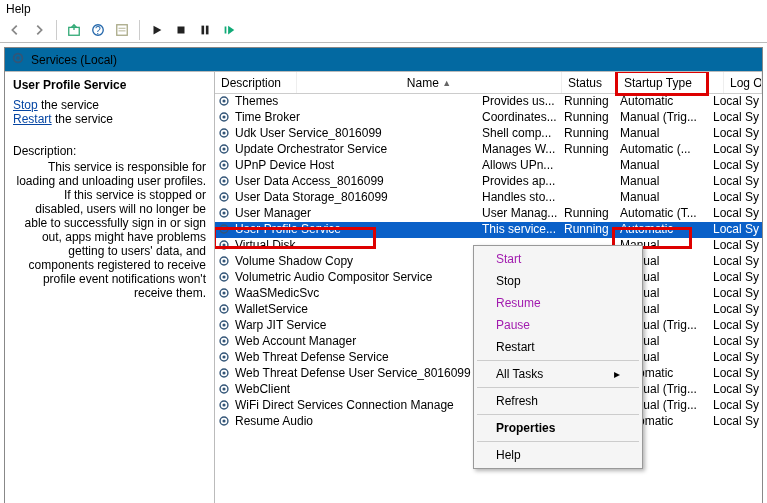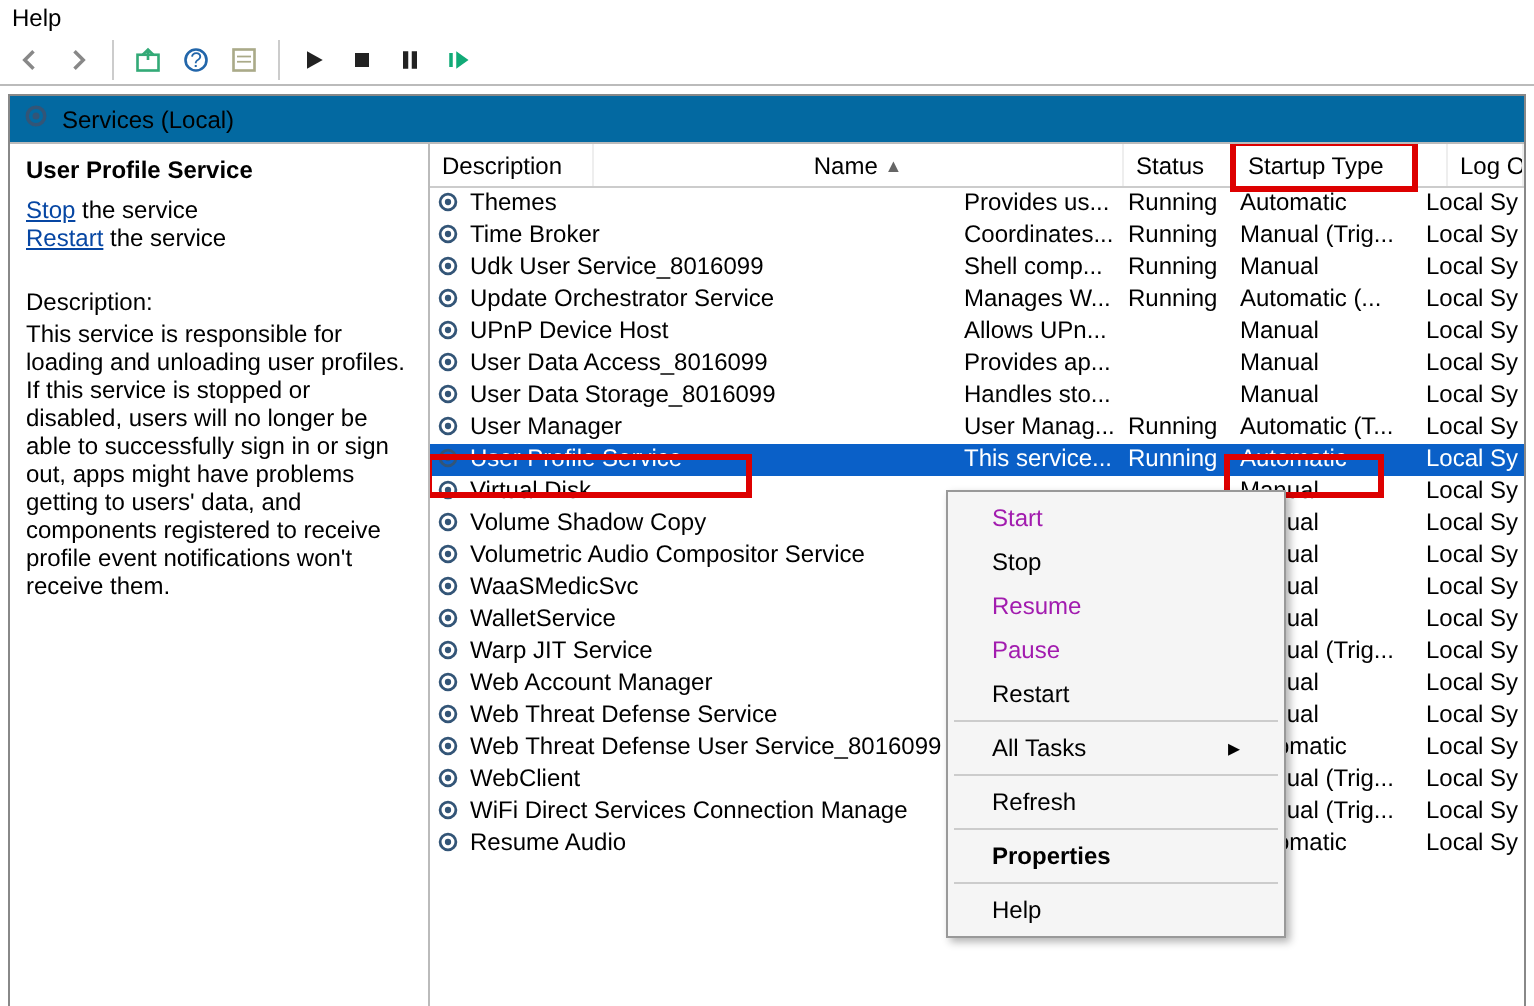--- a/index.html
+++ b/index.html
@@ -11,21 +11,21 @@
   .tb-btn svg { width: 14px; height: 14px; }
   .tb-sep { width: 1px; height: 20px; background: #ccc; margin: 0 2px; }
   .pane { border: 1px solid #888; margin: 4px; }
   .pane-head { background: #0369a1; border-bottom: 1px solid #bbb; padding: 3px 6px; display: flex; align-items: center; gap: 6px; text-align: center; }
   .gear svg { width: 14px; height: 14px; }
   .content { display: flex; height: 440px; }
   .left { width: 210px; border-right: 1px solid #bbb; padding: 6px 8px; overflow: hidden; }
   .title { font-weight: bold; margin-bottom: 6px; }
   .link { color: #0646a3; text-decoration: underline; cursor: pointer; display: inline-block; }
   .desc-lbl { margin-top: 18px; }
-  .desc-text { margin-top: 2px; }
+  .desc-text { margin-top: 2px; text-align: right; }
   .grid { flex: 1; position: relative; overflow: hidden; }
   .columns { display: flex; align-items: center; border-bottom: 1px solid #ccc; background: #fff; height: 22px; position: relative; }
   .col { padding: 0 6px; overflow: hidden; white-space: nowrap; text-overflow: ellipsis; border-right: 1px solid #eee; height: 100%; display: flex; align-items: center; }
   .col.name { width: 265px; justify-content: center; }
   .col.desc { width: 82px; }
   .col.stat { width: 56px; }
   .col.start { width: 106px; }
   .col.logon { flex: 1; }
   .sort-arrow { font-size: 9px; color: #666; }
   .rows { }

